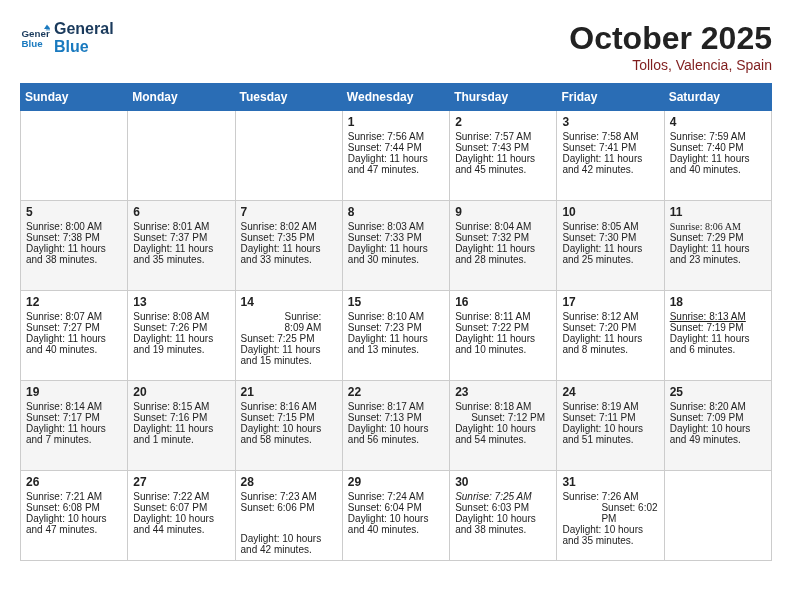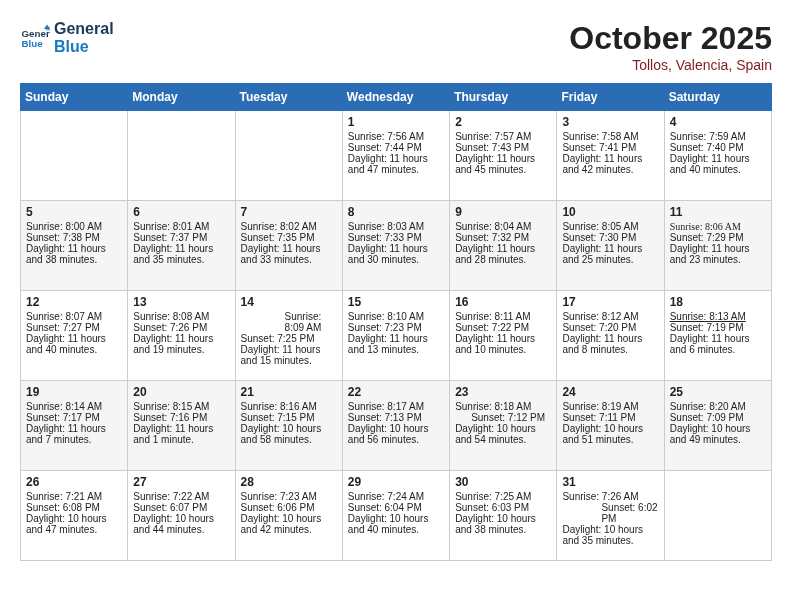--- a/index.html
+++ b/index.html
@@ -280,31 +280,31 @@
         <td>
           <span class="day-num">27</span>
           <span style="display: block;">Sunrise: 7:22 AM</span>
           <span style="display: block;">Sunset: 6:07 PM</span>
           <span style="display: block;">Daylight: 10 hours and 44 minutes.</span>
         </td>
         <td>
           <span class="day-num">28</span>
           <span style="display: block;">Sunrise: 7:23 AM</span>
           <span style="display: block;">Sunset: 6:06 PM</span>
-          <span style="display: block;">Daylight: 10 hours and 42 minutes.</span>
+          <span style="display: block; margin-top: 20px;">Daylight: 10 hours and 42 minutes.</span>
         </td>
         <td>
           <span class="day-num">29</span>
           <span style="display: block;">Sunrise: 7:24 AM</span>
           <span style="display: block;">Sunset: 6:04 PM</span>
           <span style="display: block;">Daylight: 10 hours and 40 minutes.</span>
         </td>
         <td>
           <span class="day-num">30</span>
-          <span style="display: block;">Sunrise: 7:25 AM</span>
+          <span style="display: block; font-style: italic;">Sunrise: 7:25 AM</span>
           <span style="display: block;">Sunset: 6:03 PM</span>
           <span style="display: block;">Daylight: 10 hours and 38 minutes.</span>
         </td>
         <td>
           <span class="day-num">31</span>
           <span style="display: block;">Sunrise: 7:26 AM</span>
           <span style="display: block; margin-left: 39px;">Sunset: 6:02 PM</span>
           <span style="display: block;">Daylight: 10 hours and 35 minutes.</span>
         </td>
         <td class="empty-td"></td>

